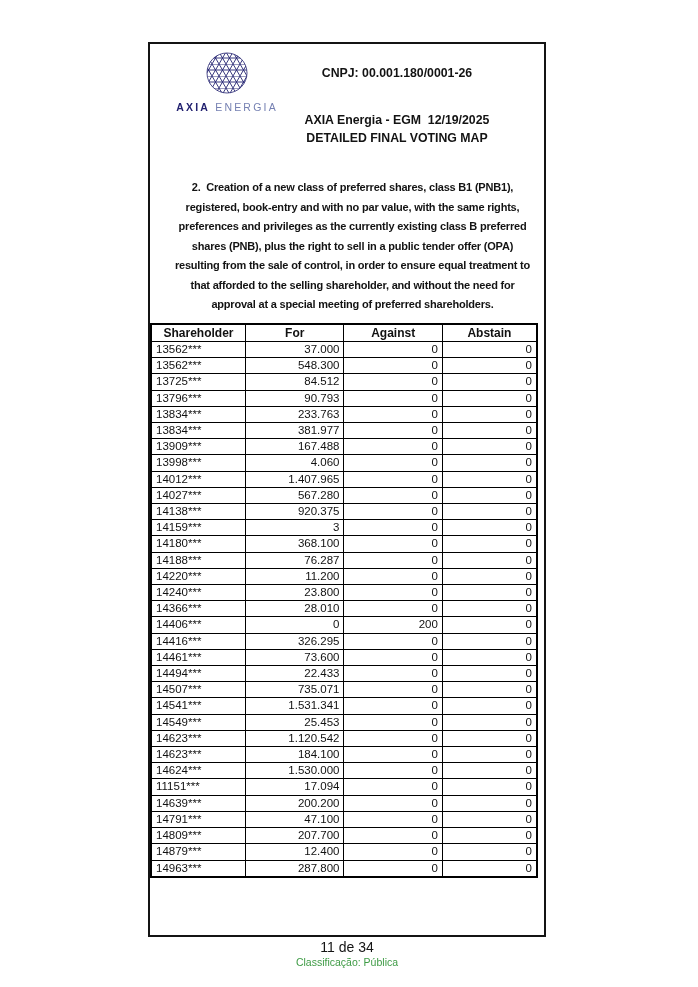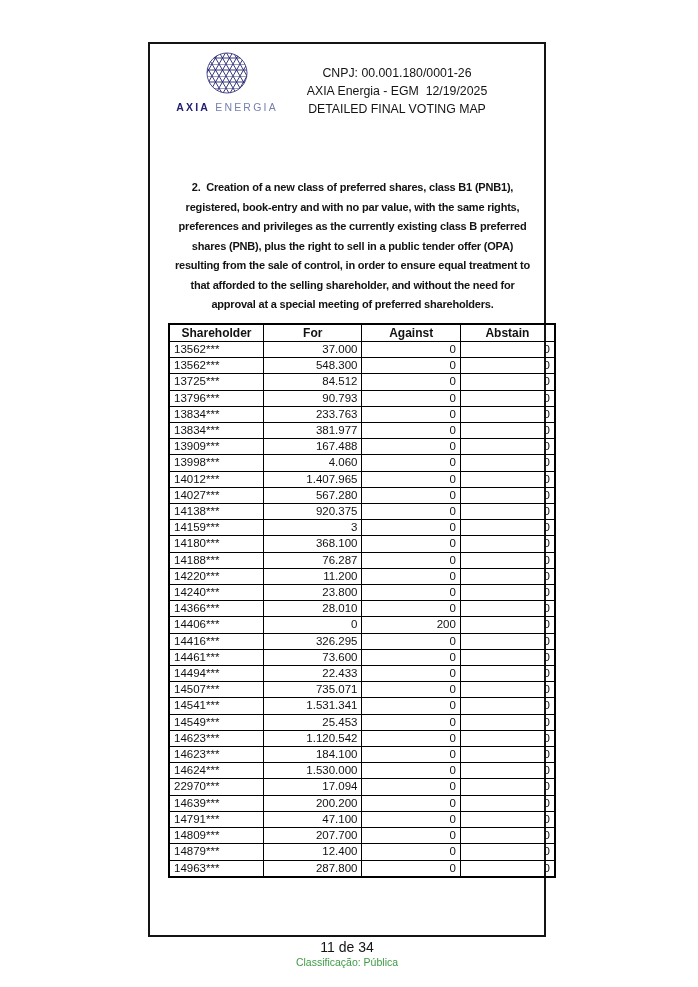--- a/index.html
+++ b/index.html
@@ -38,41 +38,41 @@
     font-size: 10.5px;
     letter-spacing: 2.2px;
     white-space: nowrap;
   }
   .logo-text .brand-primary { font-weight: bold; color: #232270; }
   .logo-text .brand-secondary { font-weight: normal; color: #7580b2; }
   .header-lines {
     position: absolute;
     top: 20px; left: 100px; right: 0;
     text-align: center;
-    font-weight: normal;
+    font-weight: bold;
     font-size: 12.3px;
     line-height: 18px;
     color: #131313;
   }
-  .header-lines .pre { white-space: pre; }
+  .header-lines .pre { white-space: pre; margin-top: 29px; }
   
   .agenda {
     margin-top: 16px;
     height: 137px;
     text-align: center;
     font-weight: bold;
     font-size: 11px;
     letter-spacing: -0.2px;
     line-height: 19.5px;
     color: #131313;
   }
   .agenda .line { white-space: pre; padding-left: 11px; }
   
   table.voting {
-    margin: 8px 3px 0 18px;
+    margin: 8px 3px 0 0;
     width: calc(100% - 6px);
     border-collapse: collapse;
     border: 2px solid #000000;
     table-layout: fixed;
   }
   table.voting th, table.voting td {
     border: 1px solid #000000;
     overflow: hidden;
   }
   table.voting th {
@@ -322,21 +322,21 @@
             <td class="cell-right">0</td>
             <td class="cell-right">0</td>
           </tr>
           <tr>
             <td class="cell-left">14624***</td>
             <td class="cell-right">1.530.000</td>
             <td class="cell-right">0</td>
             <td class="cell-right">0</td>
           </tr>
           <tr>
-            <td class="cell-left">22970***</td>
+            <td class="cell-left">11151***</td>
             <td class="cell-right">17.094</td>
             <td class="cell-right">0</td>
             <td class="cell-right">0</td>
           </tr>
           <tr>
             <td class="cell-left">14639***</td>
             <td class="cell-right">200.200</td>
             <td class="cell-right">0</td>
             <td class="cell-right">0</td>
           </tr>

